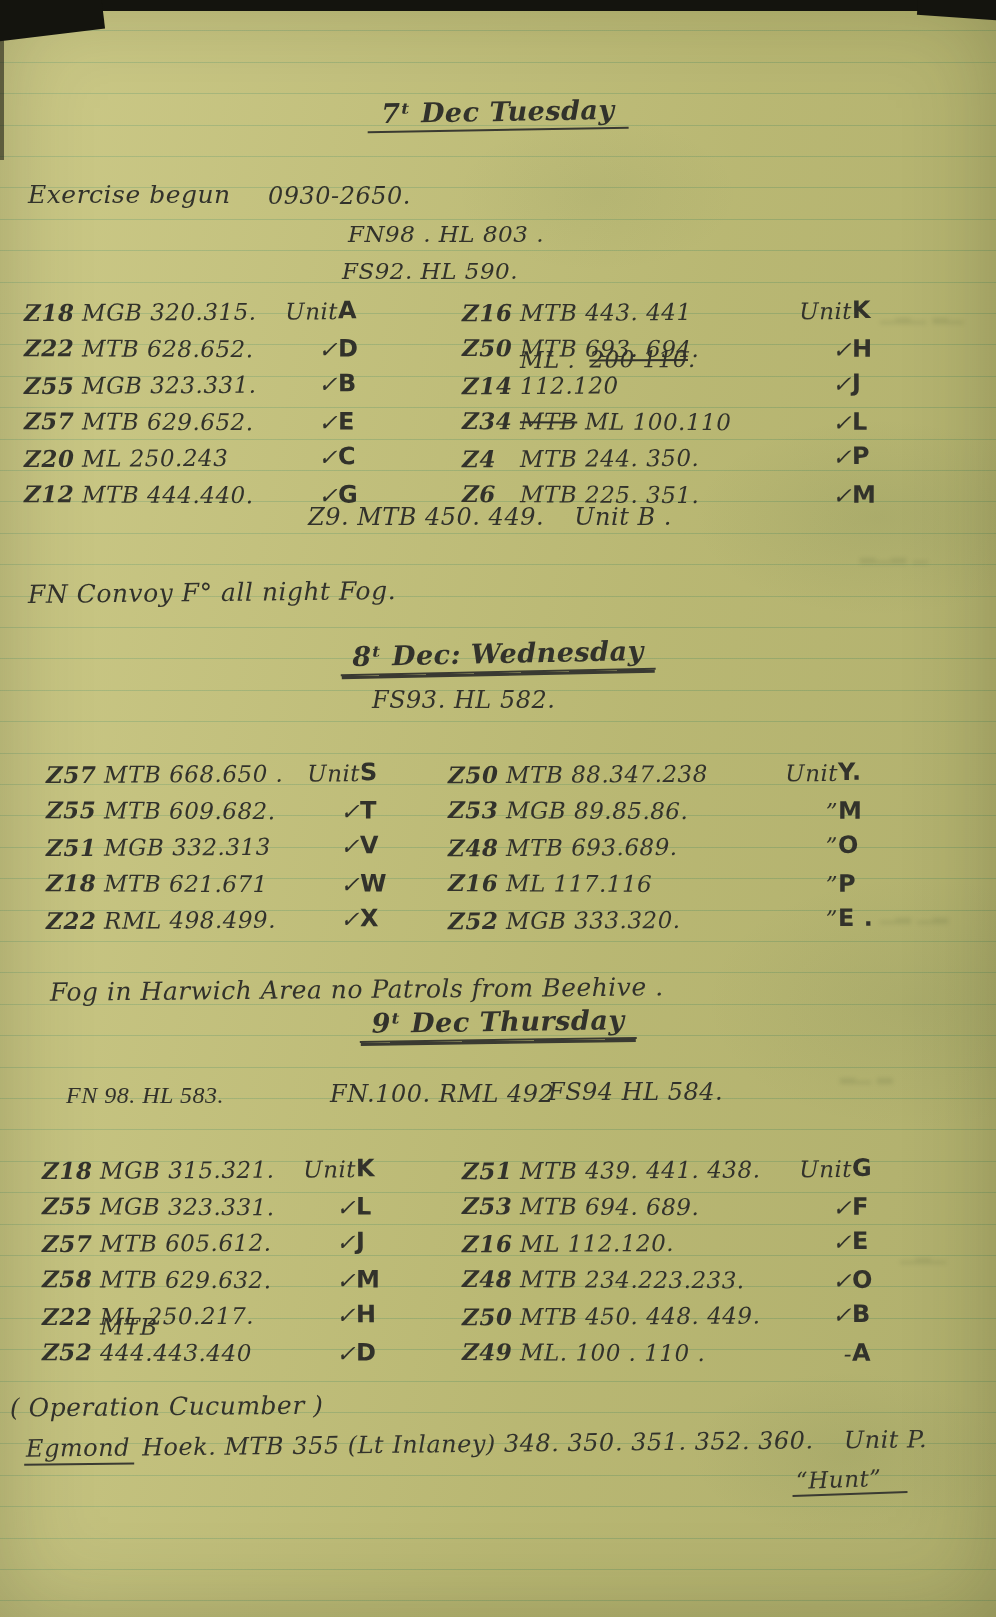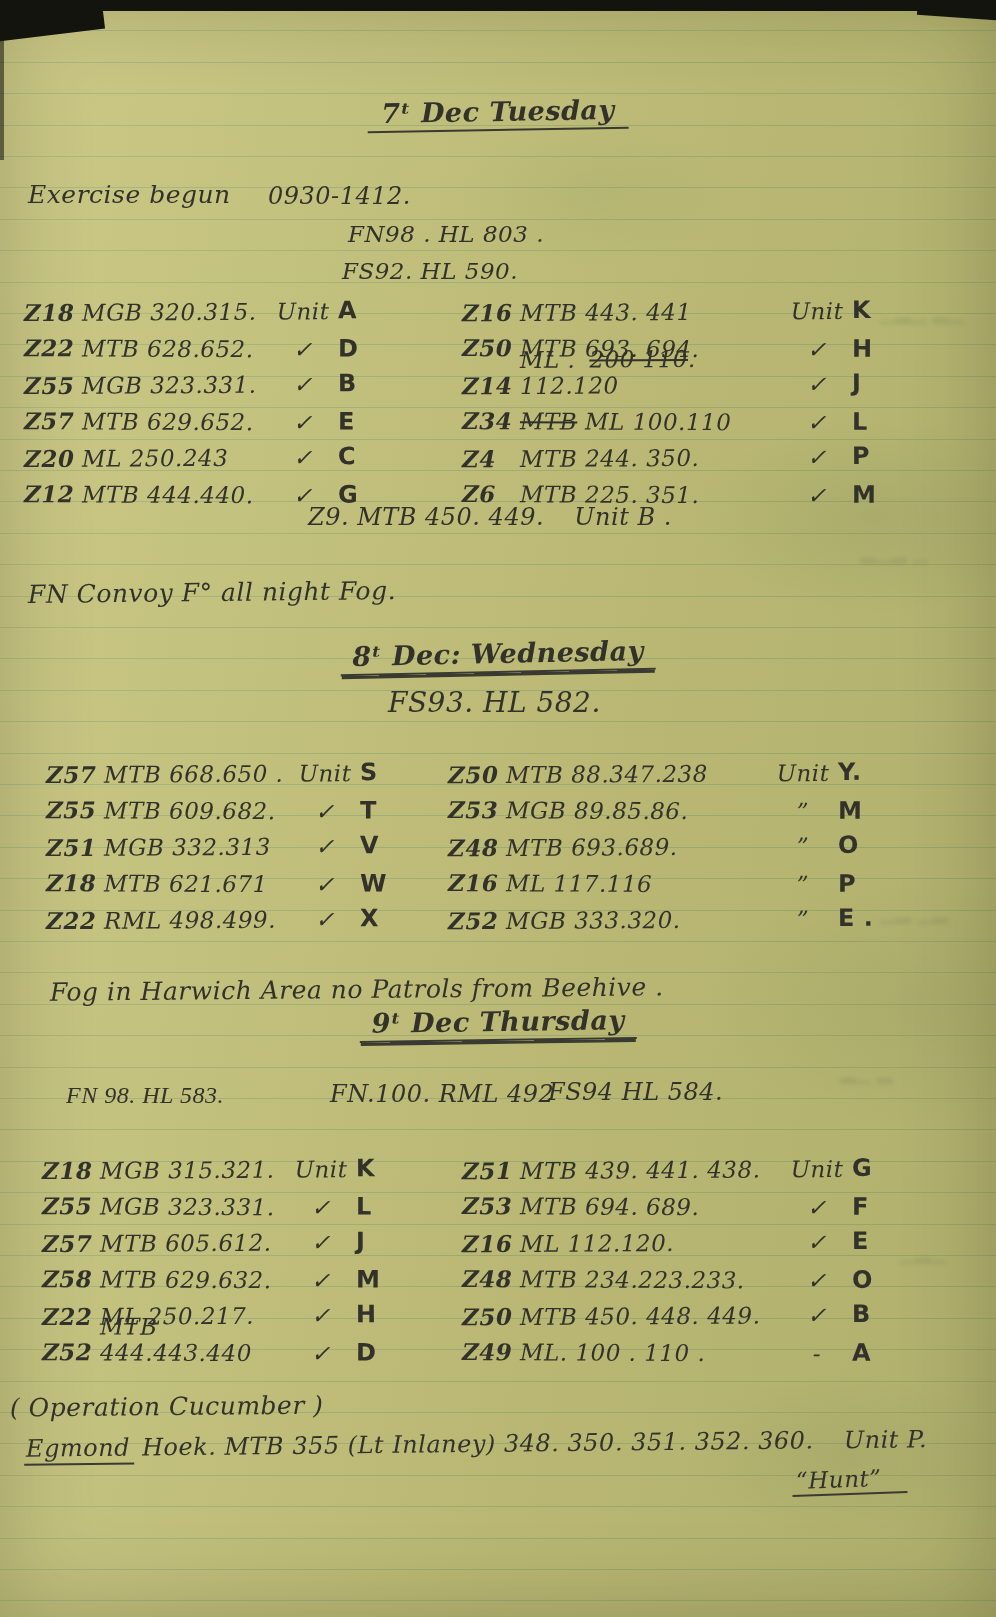--- a/index.html
+++ b/index.html
@@ -24,42 +24,42 @@
   .u-single{border-bottom:2px solid #3a3a32;padding:0 14px 2px 14px;}
   .u-double{border-bottom:2px solid #3a3a32;box-shadow:0 4px 0 -1px #3a3a32;padding:0 12px 2px 12px;}
   .line{font-size:23px;}
   .tbl{position:absolute;}
   .row{display:flex;height:36.5px;align-items:flex-end;font-size:23px;}
   .row:nth-child(odd){transform:rotate(-0.35deg);}
   .row:nth-child(even){transform:rotate(0.25deg);}
   .c-id{width:58px;font-weight:bold;}
   .t-left .c-ships{width:186px;}
   .t-right .c-ships{width:262px;}
-  .c-unit{width:70px;text-align:center;margin-top:25px;}
+  .c-unit{width:70px;text-align:right;margin-top:25px;}
   .c-letter{width:44px;font-family:"DejaVu Sans",sans-serif;font-style:normal;font-weight:bold;font-size:24px;}
   .strike{text-decoration:line-through;text-decoration-thickness:2px;}
   .small-sp{display:inline-block;width:14px;}
   .ghost{position:absolute;filter:blur(2px);opacity:0.14;color:#4a5a35;font-size:20px;font-style:italic;pointer-events:none;}
 </style>
 </head>
 <body>
 
 <div class="photo">
   <div class="paper"></div>
   <div class="edge-top"></div>
   <div class="edge-corner-l"></div>
   <div class="edge-corner-r"></div>
   <div class="edge-left"></div>
 
   <div class="abs hw title" style="top:96px;left:50%;transform:translateX(-50%) rotate(-1deg);">
     <span class="u-single">7ᵗ Dec Tuesday</span>
   </div>
 
   <div class="abs hw line" style="top:180px;left:28px;font-size:25px;">Exercise begun</div>
-  <div class="abs hw line" style="top:182px;left:268px;font-size:24px;">0930-1412.</div>
+  <div class="abs hw line" style="top:182px;left:268px;font-size:24px;">0930-2650.</div>
   <div class="abs hw line" style="top:221px;left:348px;">FN98 . HL 803 .</div>
   <div class="abs hw line" style="top:258px;left:342px;">FS92. HL 590.</div>
 
   <div class="tbl t-left hw" style="top:288px;left:24px;">
     <div class="row">
       <span class="c-id">Z18</span>
       <span class="c-ships">MGB 320.315.</span>
       <span class="c-unit">Unit</span>
       <span class="c-letter">A</span>
     </div>
@@ -138,21 +138,21 @@
     <span>Z9. MTB 450. 449.</span>
     <span class="small-sp"></span>
     <span>Unit B .</span>
   </div>
 
   <div class="abs hw line" style="top:578px;left:28px;font-size:25px;transform:rotate(-0.6deg);">FN Convoy F° all night Fog.</div>
 
   <div class="abs hw title" style="top:638px;left:50%;transform:translateX(-50%) rotate(-1.2deg);">
     <span class="u-double">8ᵗ Dec: Wednesday</span>
   </div>
-  <div class="abs hw line" style="top:686px;left:388px;font-size:28px;">FS93. HL 582.</div>
+  <div class="abs hw line" style="top:686px;left:372px;font-size:24px;">FS93. HL 582.</div>
 
   <div class="tbl t-left hw" style="top:750px;left:46px;">
     <div class="row">
       <span class="c-id">Z57</span>
       <span class="c-ships">MTB 668.650 .</span>
       <span class="c-unit">Unit</span>
       <span class="c-letter">S</span>
     </div>
     <div class="row">
       <span class="c-id">Z55</span>

